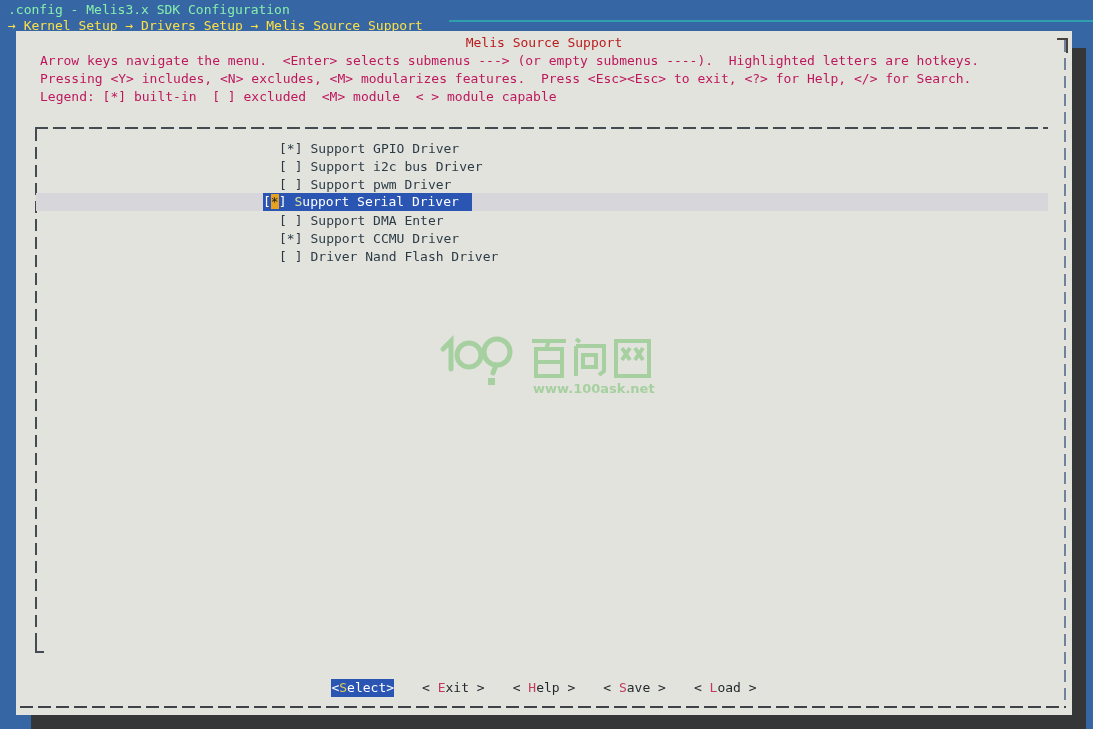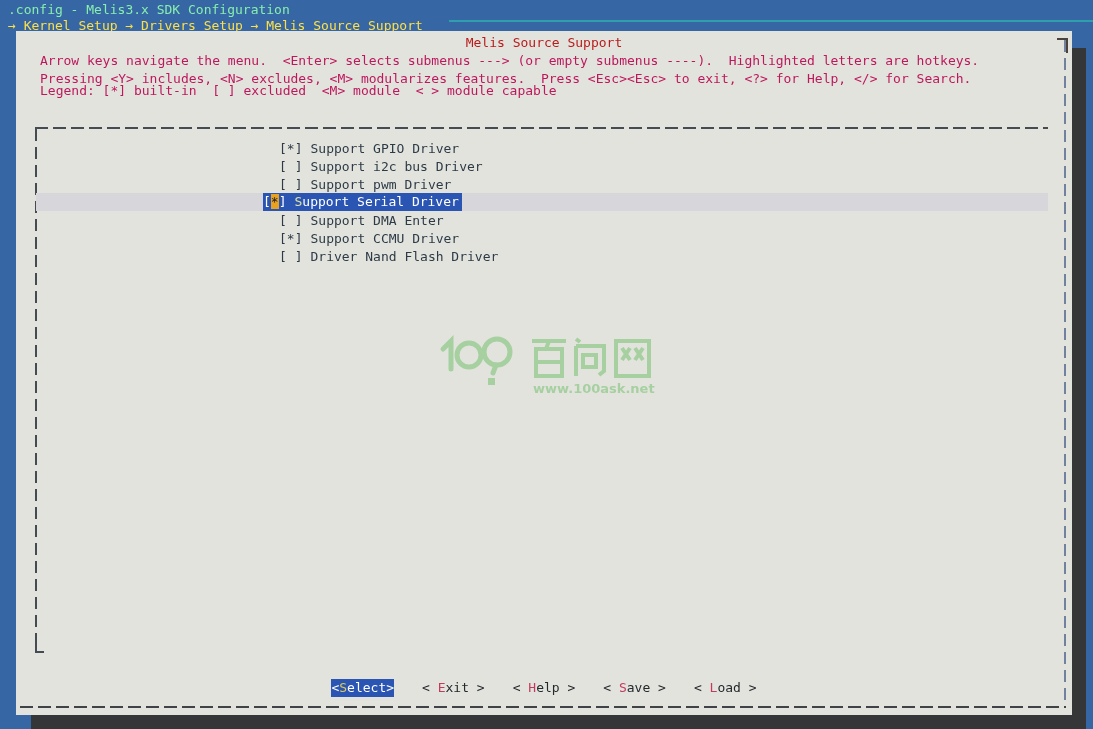--- a/index.html
+++ b/index.html
@@ -17,21 +17,21 @@
   .crumb{left:8px;top:17px;color:#fde047;}
   .crumb-rule{left:449px;top:20px;width:644px;height:2px;background:#2f9fae;}
 
   
   .dialog{left:16px;top:31px;width:1056px;height:684px;background:#e3e3de;}
   .shadow-right{left:1072px;top:48px;width:14px;height:681px;background:#343638;}
   .shadow-bottom{left:31px;top:715px;width:1041px;height:14px;background:#343638;}
 
   .dlg-title{left:0;top:3px;width:100%;text-align:center;color:#b91c1c;}
   .instr{left:24px;color:#be185d;}
-  .i1{top:21px;} .i2{top:39px;} .i3{top:51px;}
+  .i1{top:21px;} .i2{top:39px;} .i3{top:57px;}
 
   
   .corner-tr{left:1041px;top:7px;width:9px;height:13px;
     border-top:2px solid #4a423c;border-right:2px solid #4a423c;}
   
   .border-right{left:1048px;top:9px;width:2px;height:665px;
     background:repeating-linear-gradient(180deg,#71829e 0 12px,transparent 12px 18px);}
   
   .border-bottom{left:4px;top:675px;width:1046px;height:2px;
     background:repeating-linear-gradient(90deg,#3e4347 0 13px,transparent 13px 18px);}
@@ -43,21 +43,21 @@
     background:repeating-linear-gradient(180deg,#454b52 0 12px,transparent 12px 18px);}
   .lb-corner{left:19px;top:610px;width:7px;height:10px;
     border-left:2px solid #454b52;border-bottom:2px solid #454b52;}
 
   
   .menu-row{left:0;width:100%;height:18px;color:#2c3b46;}
   .mi{position:absolute;left:247px;white-space:pre;margin-left:16px;}
   .mi .lbl{padding-left:8px;}
   .band{left:20px;top:162px;width:1012px;height:18px;background:#d6d6db;}
   .sel-item{position:absolute;left:227px;top:0;white-space:pre;
-    background:#2b55b2;color:#ffffff;padding-right:3px;}
+    background:#2b55b2;color:#ffffff;padding-right:13px;}
   .sel-item .star{background:#e8a21f;color:#1c1c1c;}
   .sel-item .hot{color:#dfe0a0;padding-left:8px;}
 
   
   .watermark{left:420px;top:297px;width:232px;height:72px;}
 
   
   .btn-row{left:0;top:648px;width:100%;display:flex;justify-content:center;gap:28px;}
   .btn{white-space:pre;color:#23292d;cursor:default;text-align:right;}
   .btn .hot{color:#c43a5e;}

